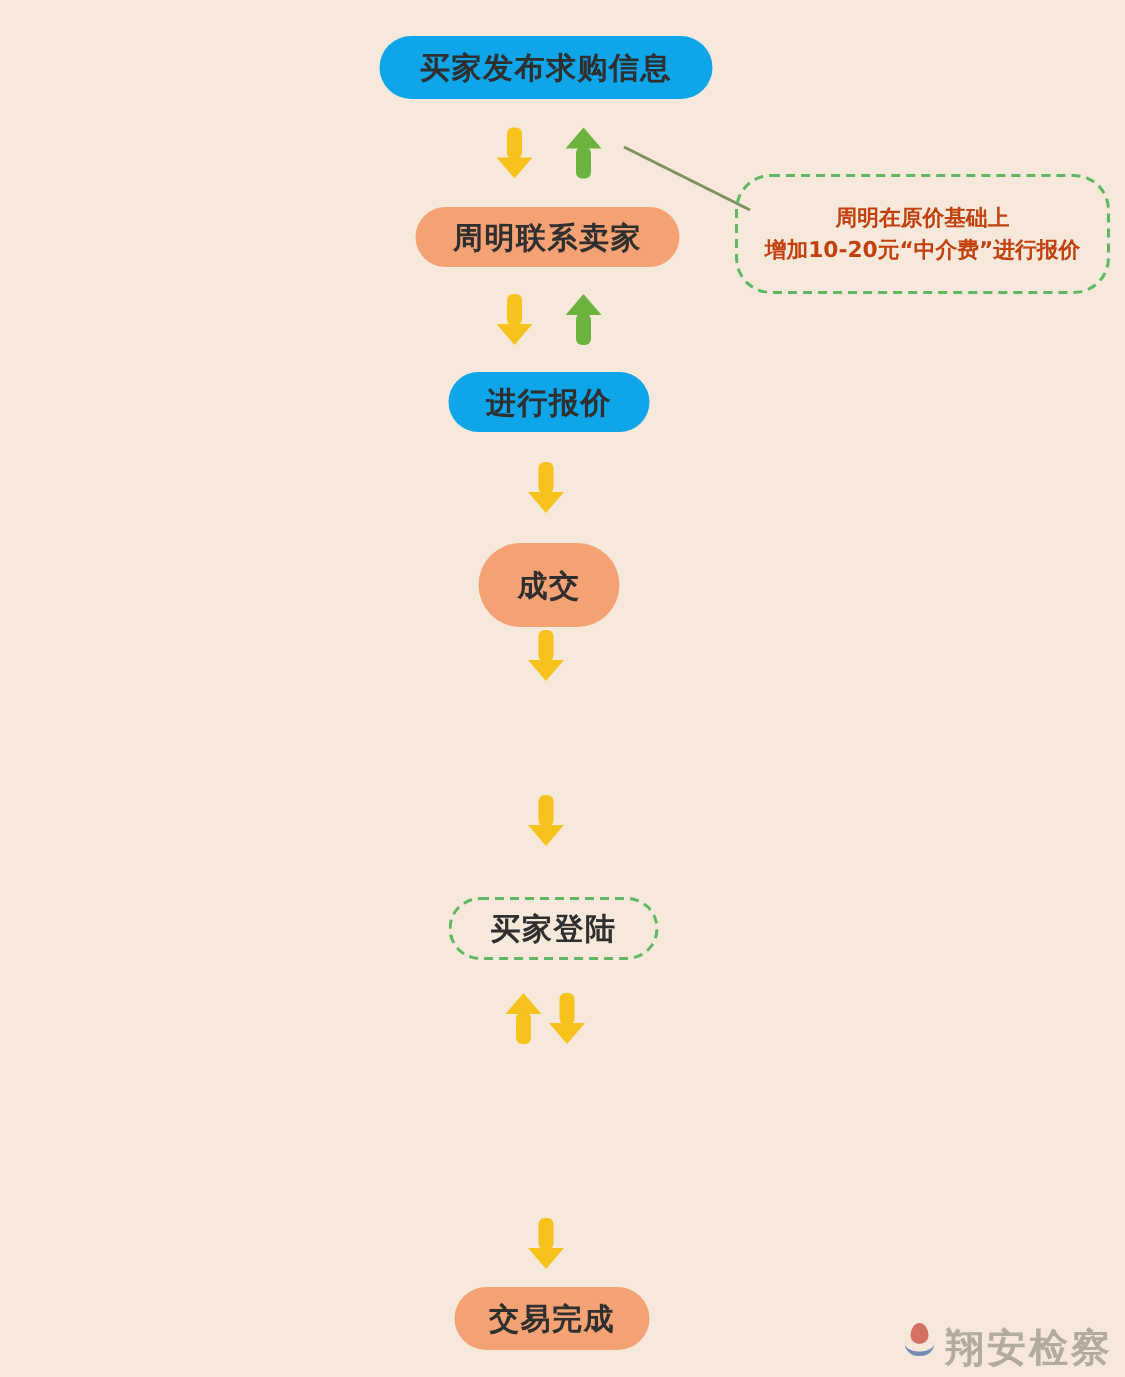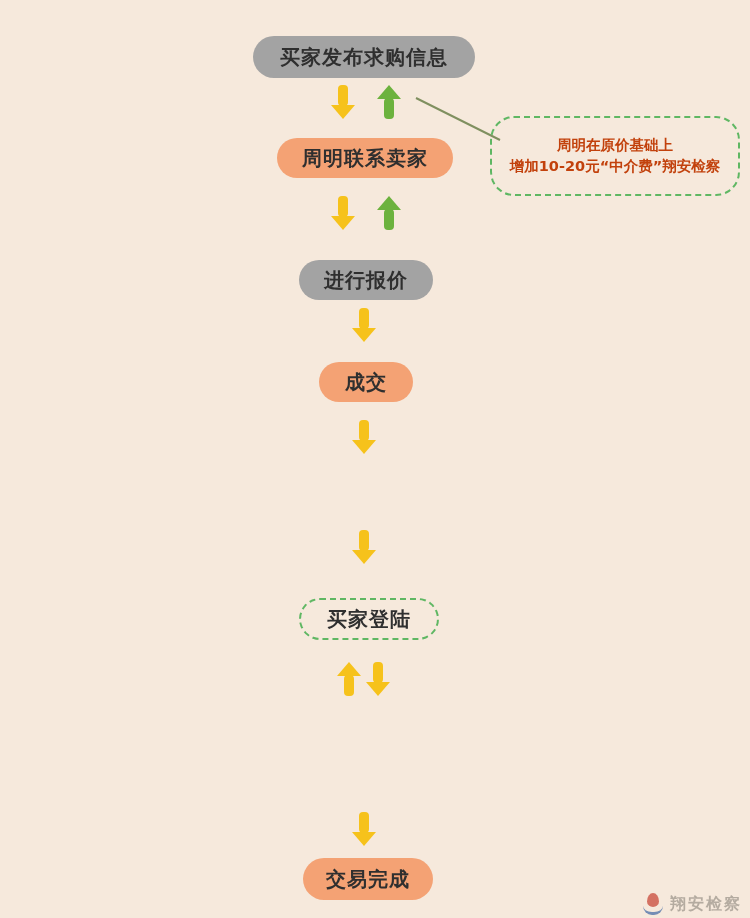--- a/index.html
+++ b/index.html
@@ -14,21 +14,21 @@
   .pill {
     position:absolute;
     display:flex; align-items:center; justify-content:center;
     border-radius:999px;
     font-weight:bold;
     font-size:20px;
     color:#2f2f2f;
     letter-spacing:1px;
     white-space:nowrap;
   }
-  .pill.blue   { background:#a3a3a3;margin-top:12px; }
+  .pill.blue   { background:#0ea5e9; }
   .pill.orange { background:#f4a274; }
   .pill.dashed {
     background:transparent;
     border:2.5px dashed #5fb763;
     border-radius:22px;
     text-align:center;
   }
 
   .arrow { position:absolute; display:flex; flex-direction:column; align-items:center; width:24px; }
   .arrow .shaft { width:10px; height:21px; border-radius:4px; background:var(--c); }
@@ -49,22 +49,22 @@
     gap:2px;
     font-size:14.5px; font-weight:bold; color:#c2410c;
     text-align:center;
     white-space:nowrap;
   }
 
   .connector { position:absolute; left:408px; top:92px; }
 
   .watermark {
     position:absolute; right:8px; bottom:2px;
-    display:flex; align-items:center; gap:5px;
-    font-size:16px; font-weight:bold;
+    display:flex; gap:5px;
+    font-size:26px; font-weight:bold;
     color:rgba(125,120,112,0.55);
     letter-spacing:2px;
   }
   .wm-logo { width:24px; height:24px; position:relative; opacity:0.75; }
   .wm-logo .flame {
     position:absolute; left:6px; top:1px; width:12px; height:14px;
     background:#c94a3a; border-radius:50% 50% 50% 50% / 60% 60% 40% 40%;
   }
   .wm-logo .swoosh {
     position:absolute; left:2px; bottom:1px; width:20px; height:9px;
@@ -86,42 +86,42 @@
     <div class="head"></div>
       <div class="shaft"></div>
   </div>
 
   <svg class="connector" width="100" height="56">
     <line x1="8" y1="6" x2="92" y2="48" stroke="#7f8f5f" stroke-width="2"></line>
   </svg>
 
   <div class="callout">
     <span>周明在原价基础上</span>
-    <span>增加10-20元“中介费”翔安检察</span>
+    <span>增加10-20元“中介费”进行报价</span>
   </div>
 
   <div class="pill orange" style="left:277px; top:138px; width:176px; height:40px;text-align:center;">周明联系卖家</div>
 
   <div class="arrow down yellow" style="left:331px; top:196px;">
     <div class="shaft"></div>
       <div class="head"></div>
   </div>
   <div class="arrow up green" style="left:377px; top:196px;">
     <div class="head"></div>
       <div class="shaft"></div>
   </div>
 
   <div class="pill blue" style="left:299px; top:248px; width:134px; height:40px;">进行报价</div>
 
   <div class="arrow down yellow" style="left:352px; top:308px;">
     <div class="shaft"></div>
       <div class="head"></div>
   </div>
 
-  <div class="pill orange" style="left:319px; top:362px; width:94px; height:40px;">成交</div>
+  <div class="pill orange" style="left:319px; top:362px; width:94px; height:56px;">成交</div>
 
   <div class="arrow down yellow" style="left:352px; top:420px;">
     <div class="shaft"></div>
       <div class="head"></div>
   </div>
 
 
   <div class="arrow down yellow" style="left:352px; top:530px;">
     <div class="shaft"></div>
       <div class="head"></div>

